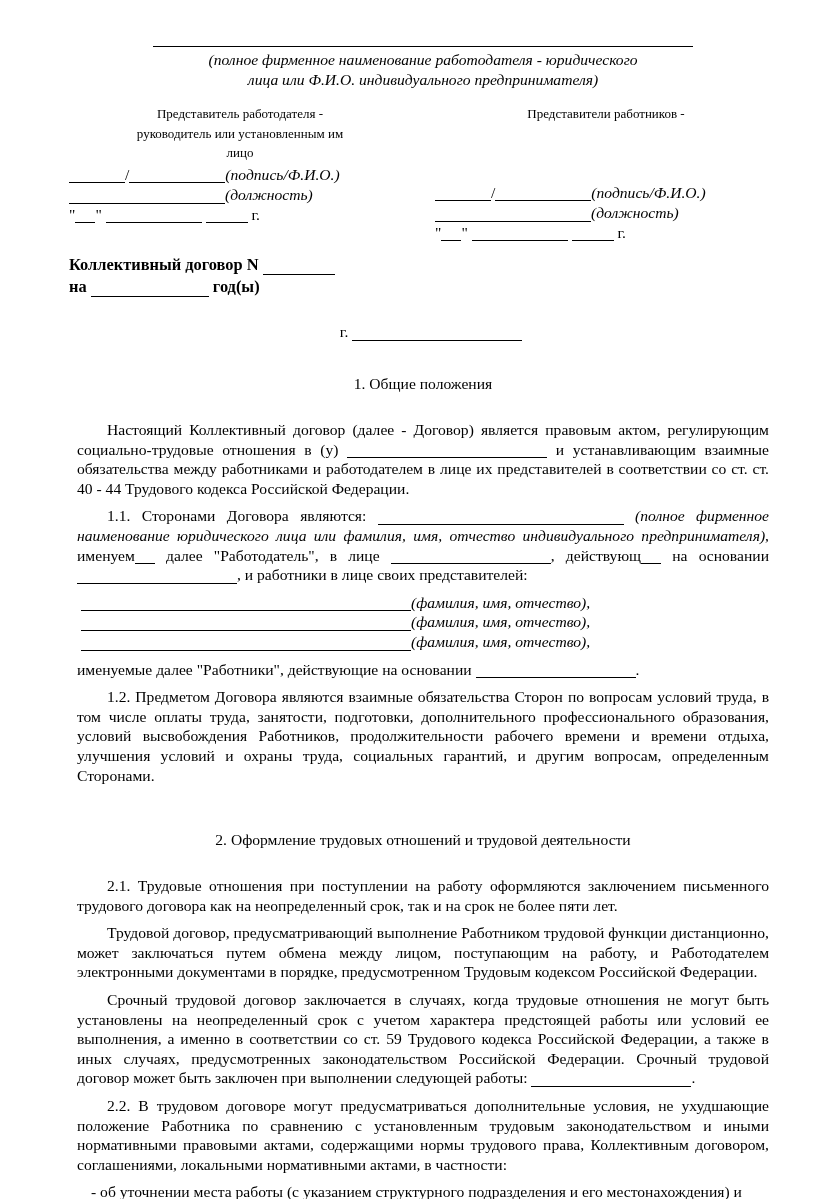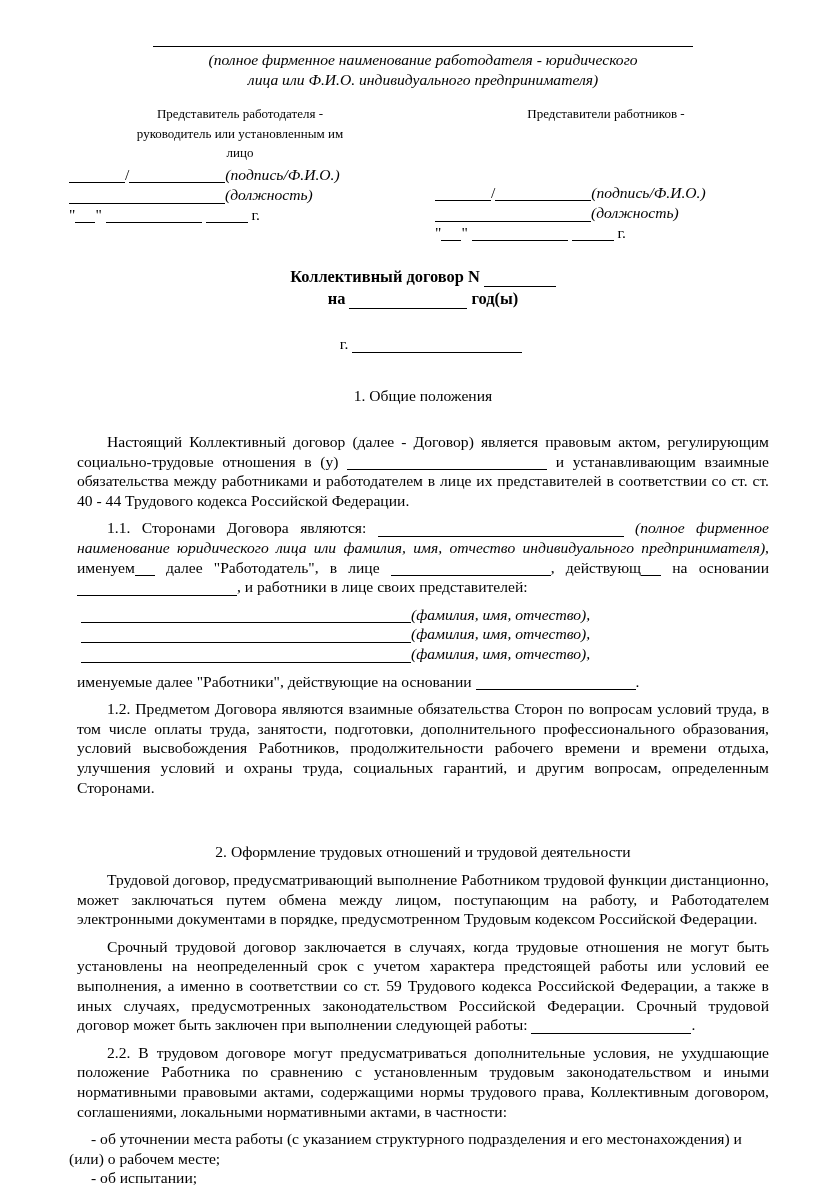--- a/index.html
+++ b/index.html
@@ -68,25 +68,25 @@
     line-height: 19.5px;
     white-space: nowrap;
   }
   .sig-line .ital {
     font-style: italic;
   }
   .sig-line.second { margin-top: 1px; }
 
   
   .doc-title {
-    text-align: center;
+    text-align: left;
     font-weight: bold;
     font-size: 16.4px;
     line-height: 22px;
-    margin-top: 24px;
+    margin-top: 12px;
   }
   .doc-city {
     text-align: center;
     font-size: 15.6px;
     line-height: 20px;
     margin-top: 24px;
     padding-left: 16px;
   }
 
   
@@ -248,20 +248,21 @@
     </div>
 
     <p class="body noindent">
       <span>именуемые далее "Работники", действующие на основании </span><span class="fill w-xl"></span><span>.</span>
     </p>
 
     <p class="body">1.2. Предметом Договора являются взаимные обязательства Сторон по вопросам условий труда, в том числе оплаты труда, занятости, подготовки, дополнительного профессионального образования, условий высвобождения Работников, продолжительности рабочего времени и времени отдыха, улучшения условий и охраны труда, социальных гарантий, и другим вопросам, определенным Сторонами.</p>
 
     <div class="sec-head sec2">2. Оформление трудовых отношений и трудовой деятельности</div>
 
+    <p class="body first">2.1. Трудовые отношения при поступлении на работу оформляются заключением письменного трудового договора как на неопределенный срок, так и на срок не более пяти лет.</p>
 
     <p class="body">Трудовой договор, предусматривающий выполнение Работником трудовой функции дистанционно, может заключаться путем обмена между лицом, поступающим на работу, и Работодателем электронными документами в порядке, предусмотренном Трудовым кодексом Российской Федерации.</p>
 
     <p class="body" style="margin-top:8px;">
       <span>Срочный трудовой договор заключается в случаях, когда трудовые отношения не могут быть установлены на неопределенный срок с учетом характера предстоящей работы или условий ее выполнения, а именно в соответствии со ст. 59 Трудового кодекса Российской Федерации, а также в иных случаях, предусмотренных законодательством Российской Федерации. Срочный трудовой договор может быть заключен при выполнении следующей работы: </span><span class="fill w-xl"></span><span>.</span>
     </p>
 
     <p class="body">2.2. В трудовом договоре могут предусматриваться дополнительные условия, не ухудшающие положение Работника по сравнению с установленным трудовым законодательством и иными нормативными правовыми актами, содержащими нормы трудового права, Коллективным договором, соглашениями, локальными нормативными актами, в частности:</p>
 
     <p class="bullet">- об уточнении места работы (с указанием структурного подразделения и его местонахождения) и (или) о рабочем месте;</p>

